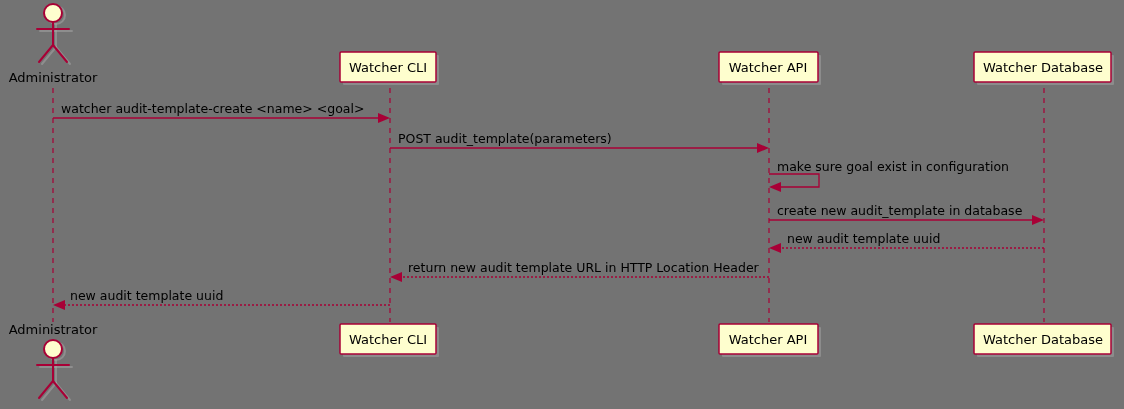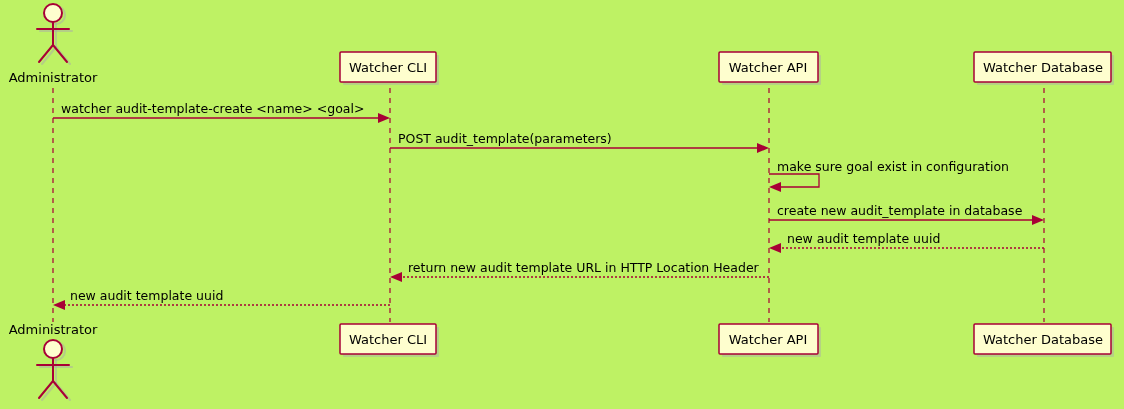--- a/index.html
+++ b/index.html
@@ -7,21 +7,21 @@
     padding: 0;
     background: #FFFFFF;
   }
   body {
     font-family: "DejaVu Sans", sans-serif;
   }
   #diagram-root {
     position: relative;
     width: 1124px;
     height: 409px;
-    background: #bef264;
+    background: #737373;
     overflow: hidden;
   }
   .pl-svg {
     position: absolute;
     left: 0;
     top: 0;
     width: 1124px;
     height: 409px;
   }
   .msg-label {

